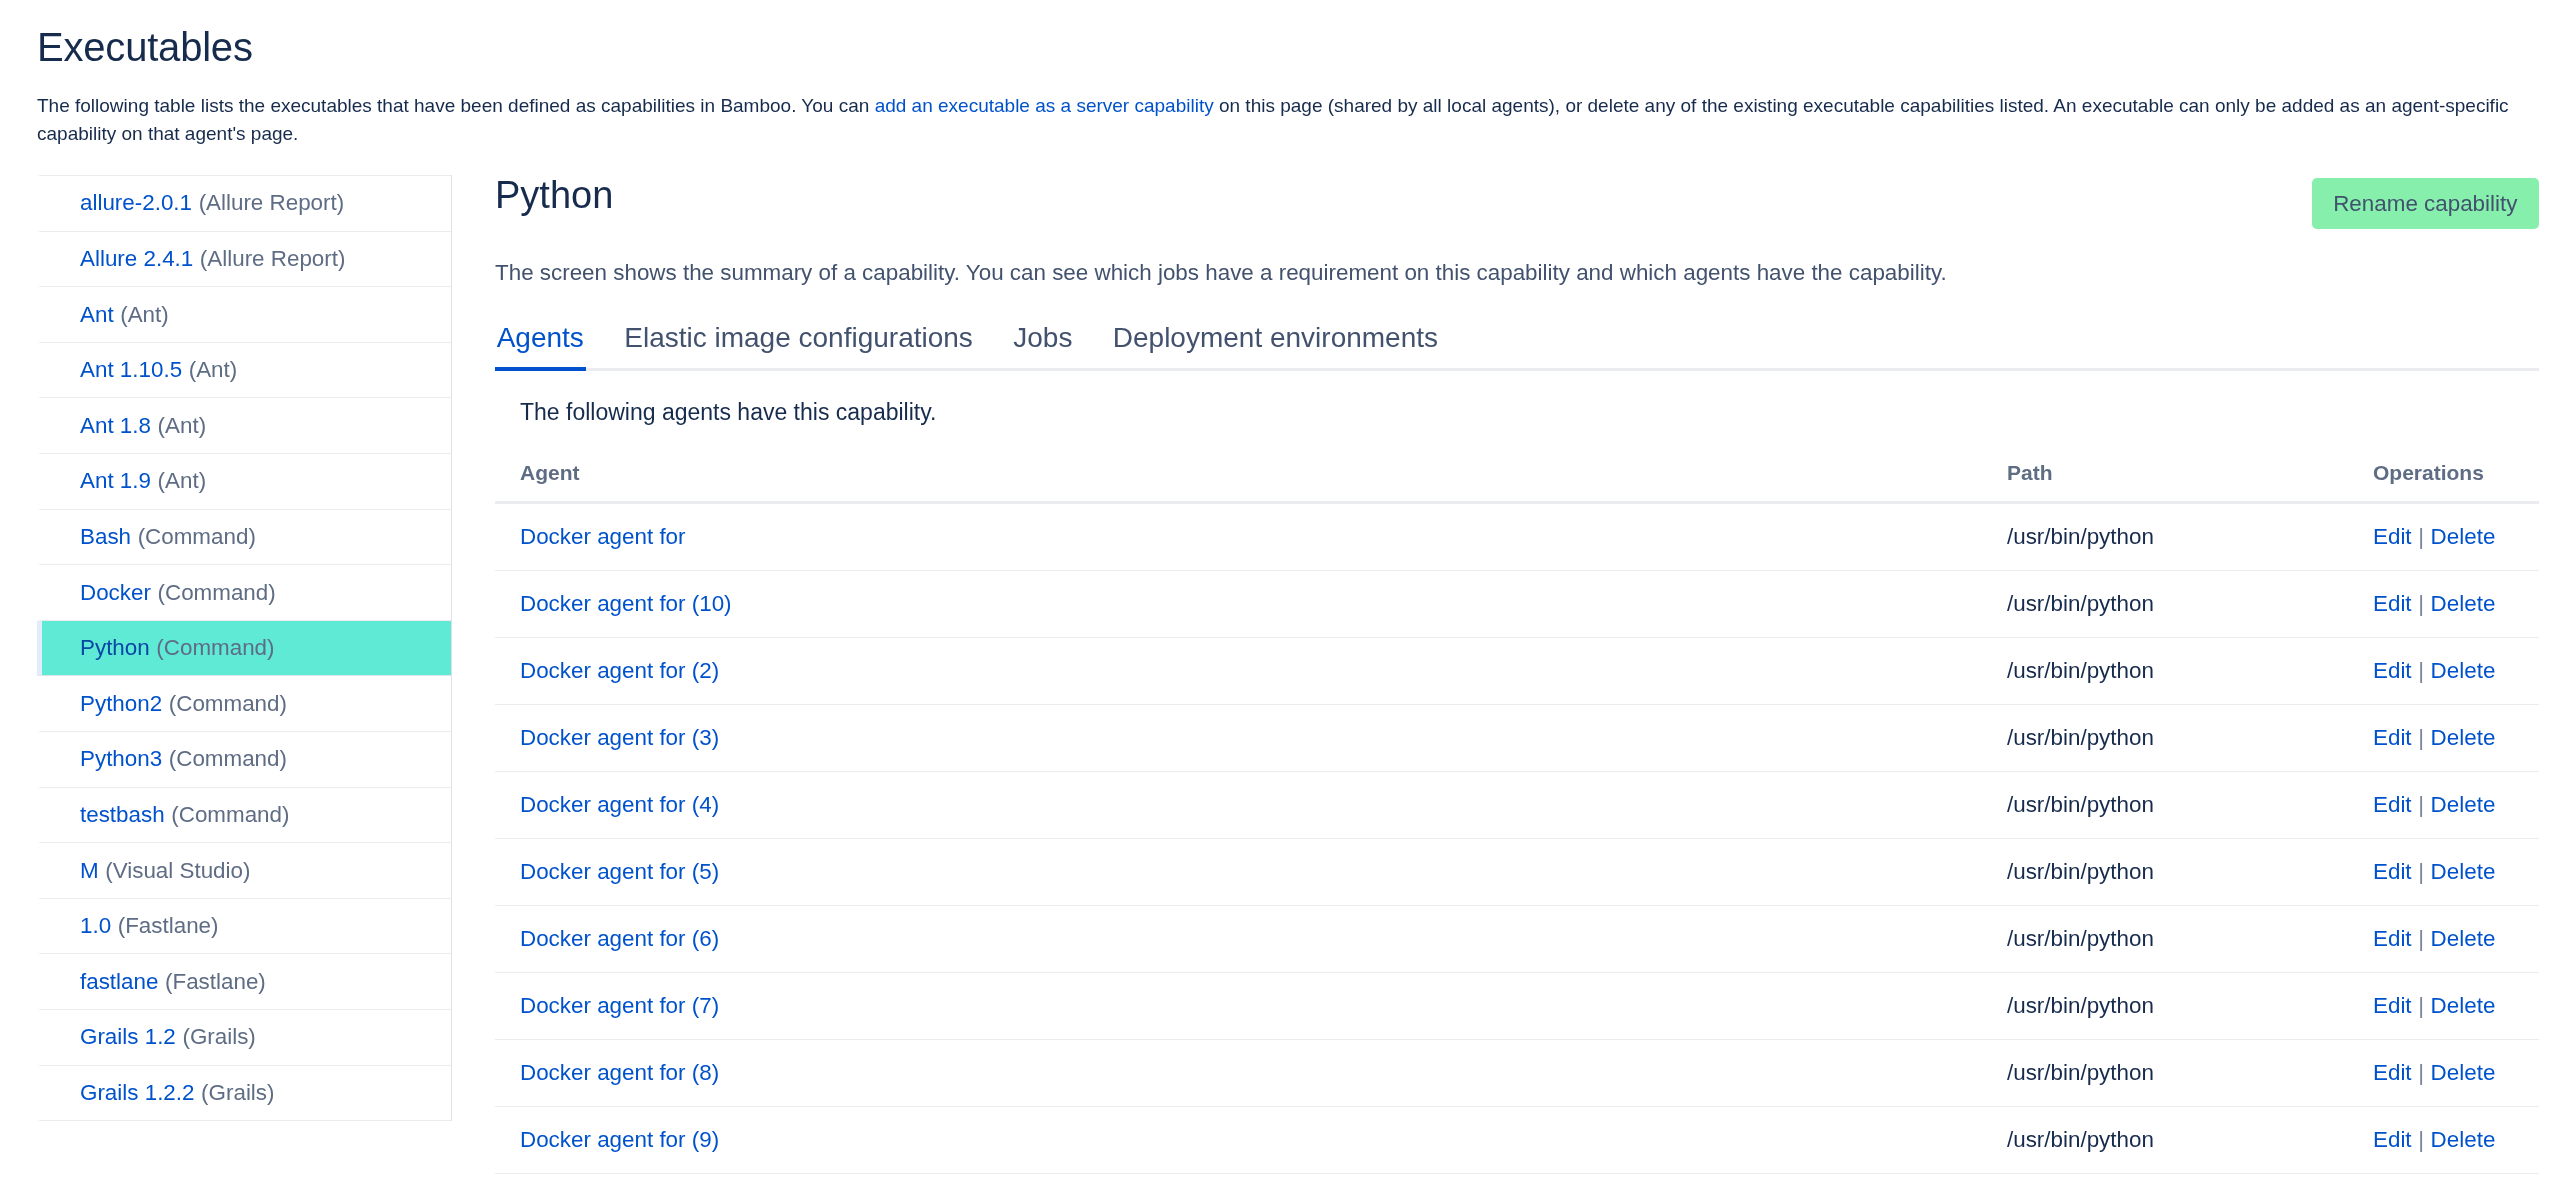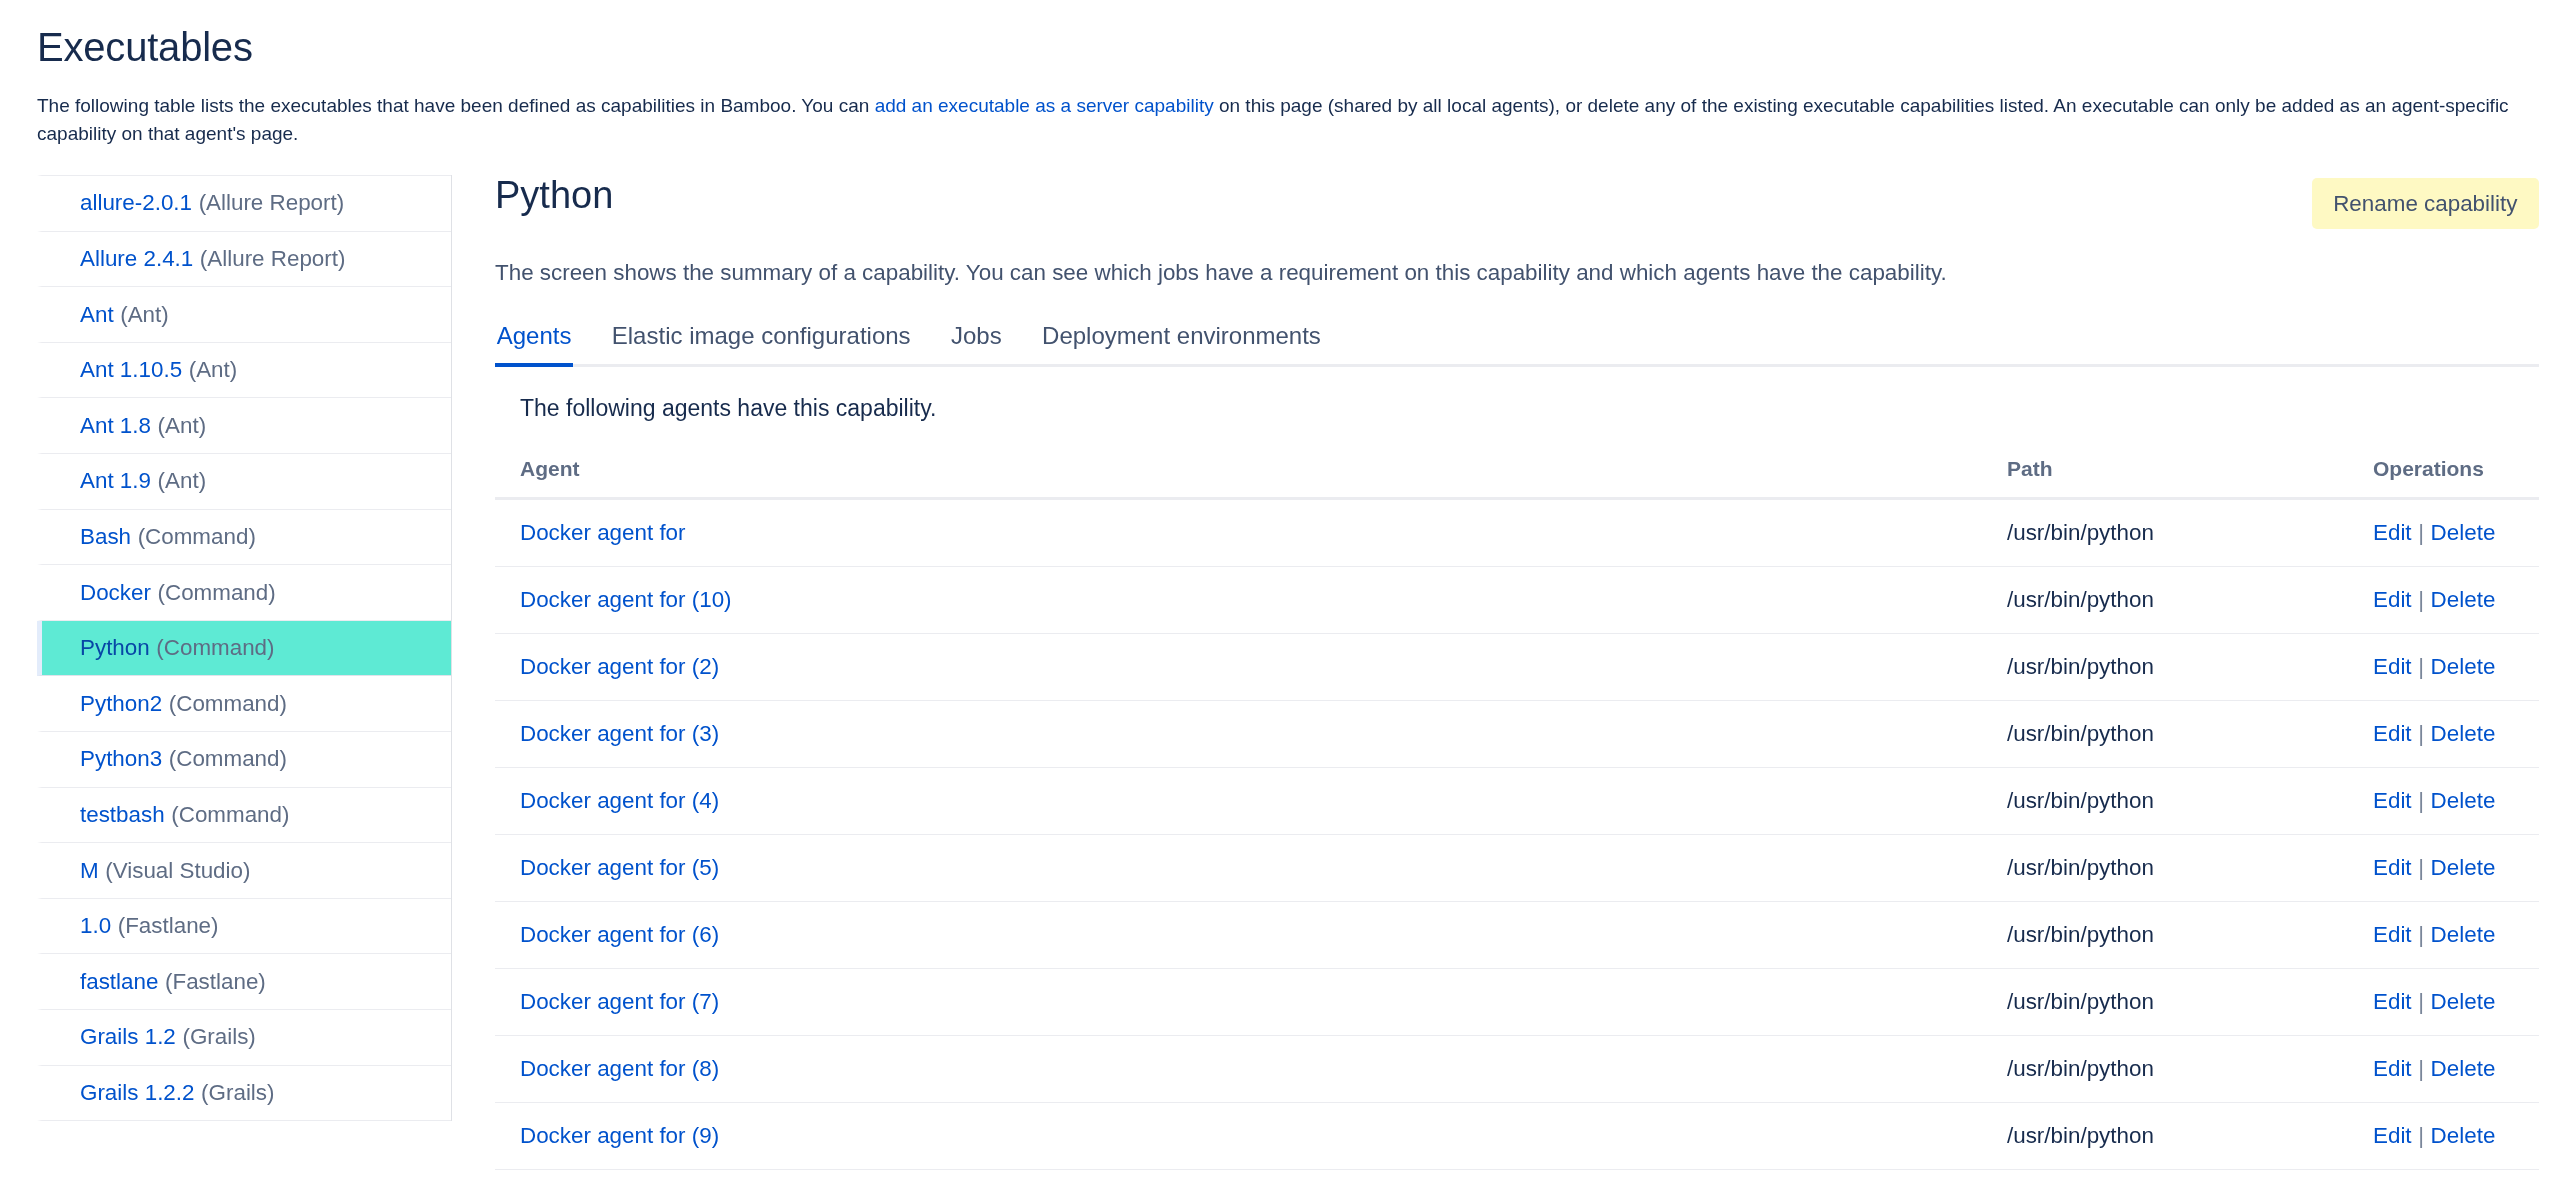--- a/index.html
+++ b/index.html
@@ -87,21 +87,21 @@
     justify-content: space-between;
   }
   .cap-title {
     font-size: 38px;
     font-weight: 500;
     color: #172b4d;
     margin: 0;
     line-height: 1.1;
   }
   .rename-btn {
-    background: #fef9c3;
+    background: #86efac;
     border: none;
     border-radius: 5px;
     color: #42526e;
     font-size: 22.4px;
     font-family: "Liberation Sans", sans-serif;
     padding: 12.5px 21.6px;
     cursor: pointer;
     white-space: nowrap;
     margin-top: 3.3px;
   }
@@ -116,21 +116,21 @@
   
   .tabs {
     display: flex;
     align-items: flex-end;
     gap: 37px;
     margin-top: 33px;
     border-bottom: 3.3px solid #ebecf0;
     position: relative;
   }
   .tab {
-    font-size: 24px;
+    font-size: 28px;
     color: #42526e;
     padding: 0 1.7px 13.3px 1.7px;
     cursor: pointer;
     white-space: nowrap;
     border-bottom: 4.2px solid transparent;
     margin-bottom: -3.3px;
   }
   .tab.active {
     color: #0052cc;
     font-weight: 500;

